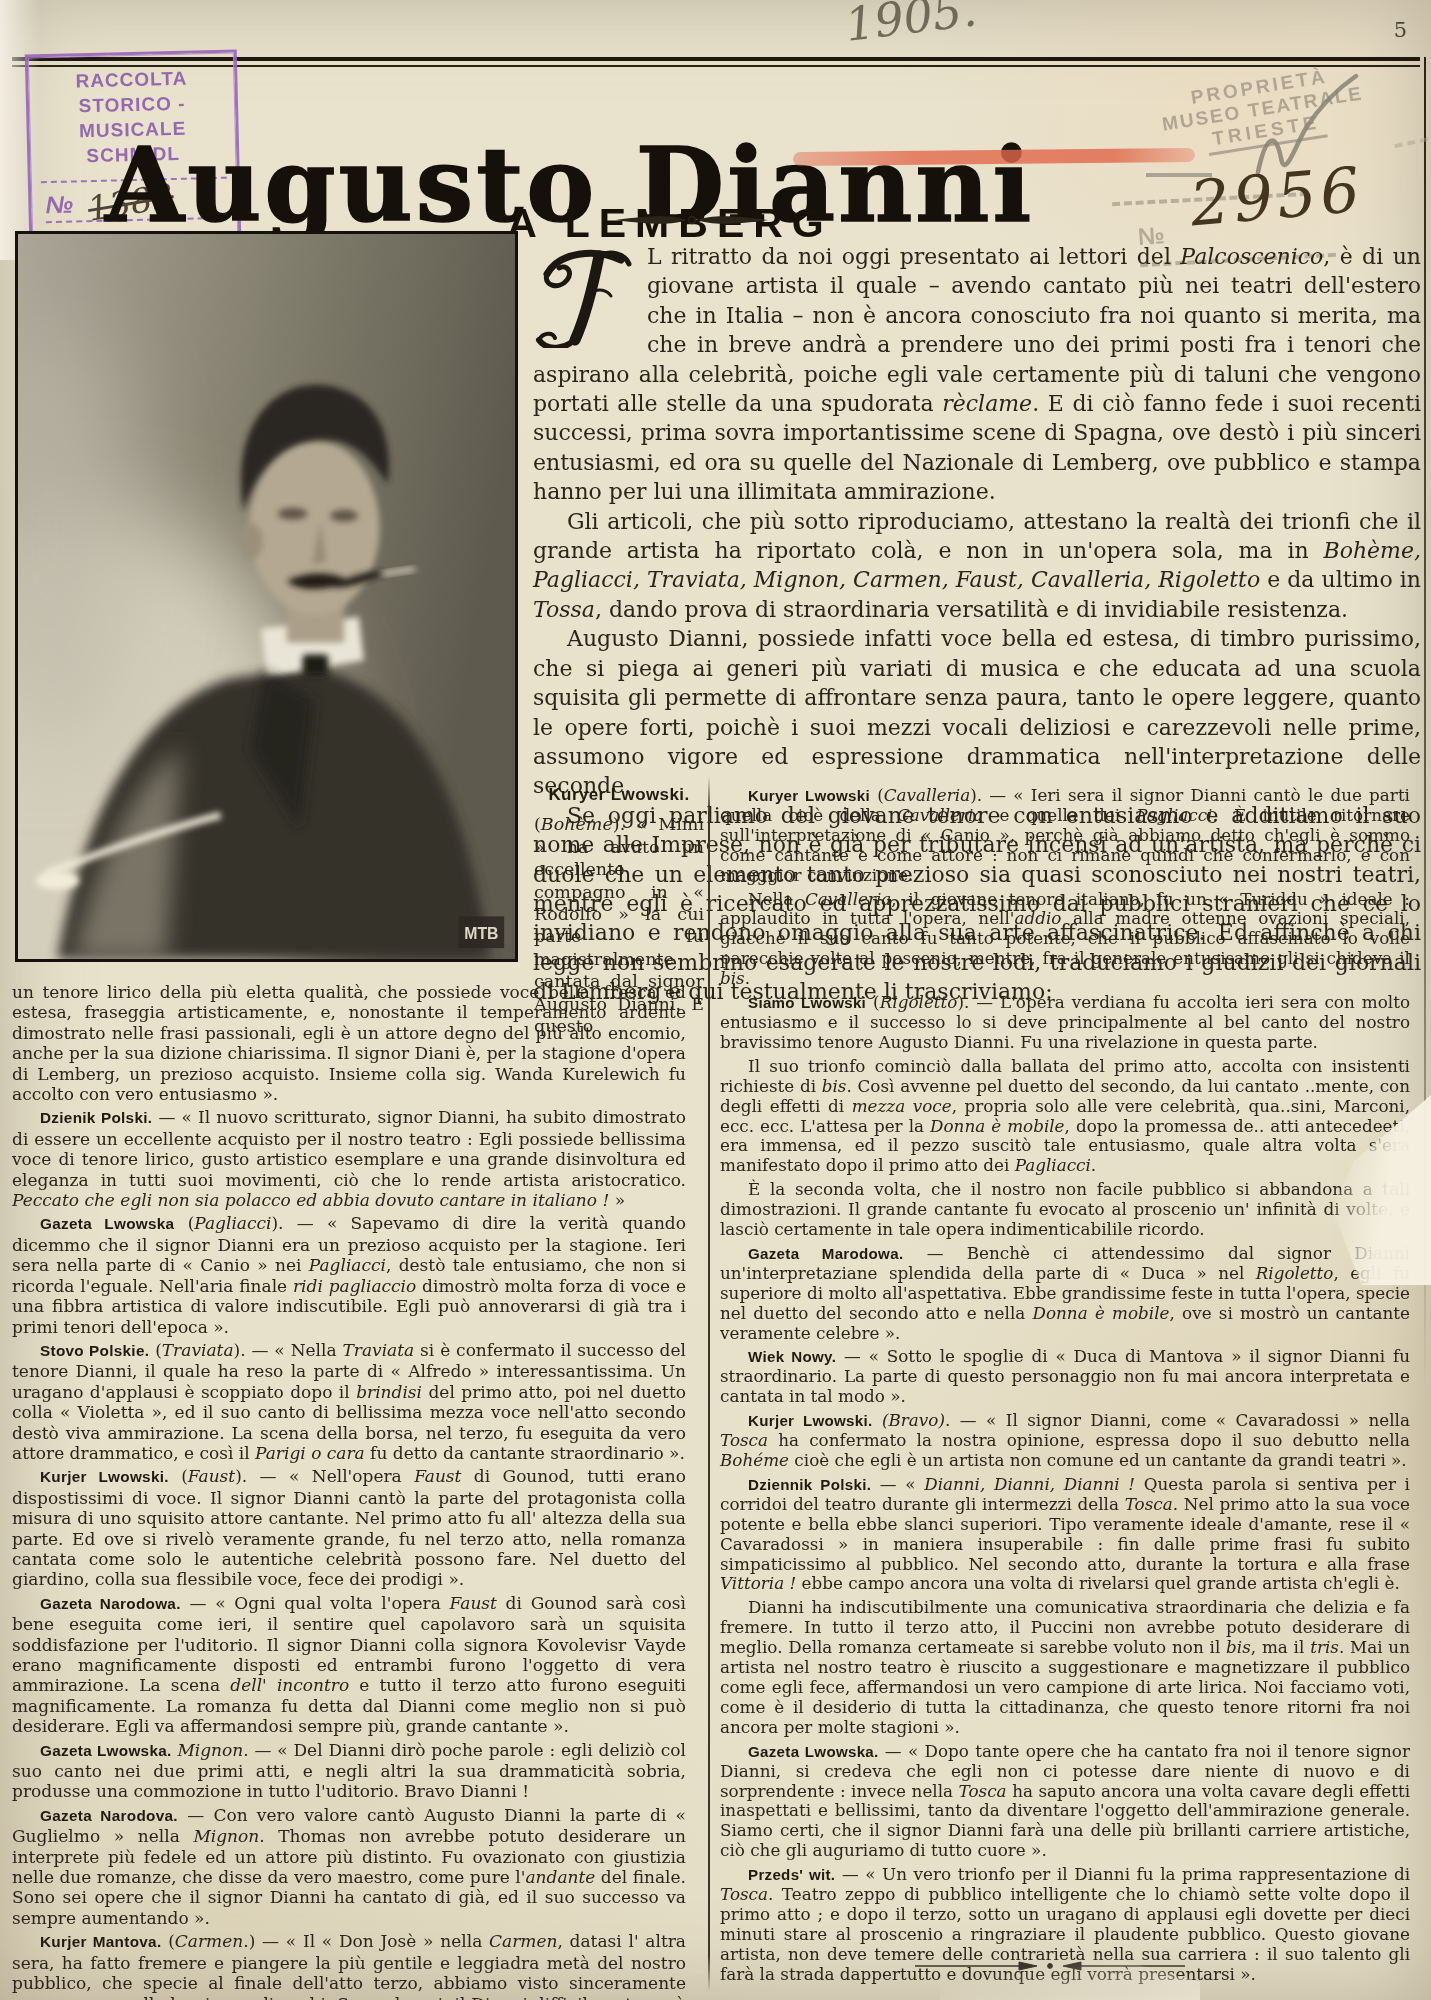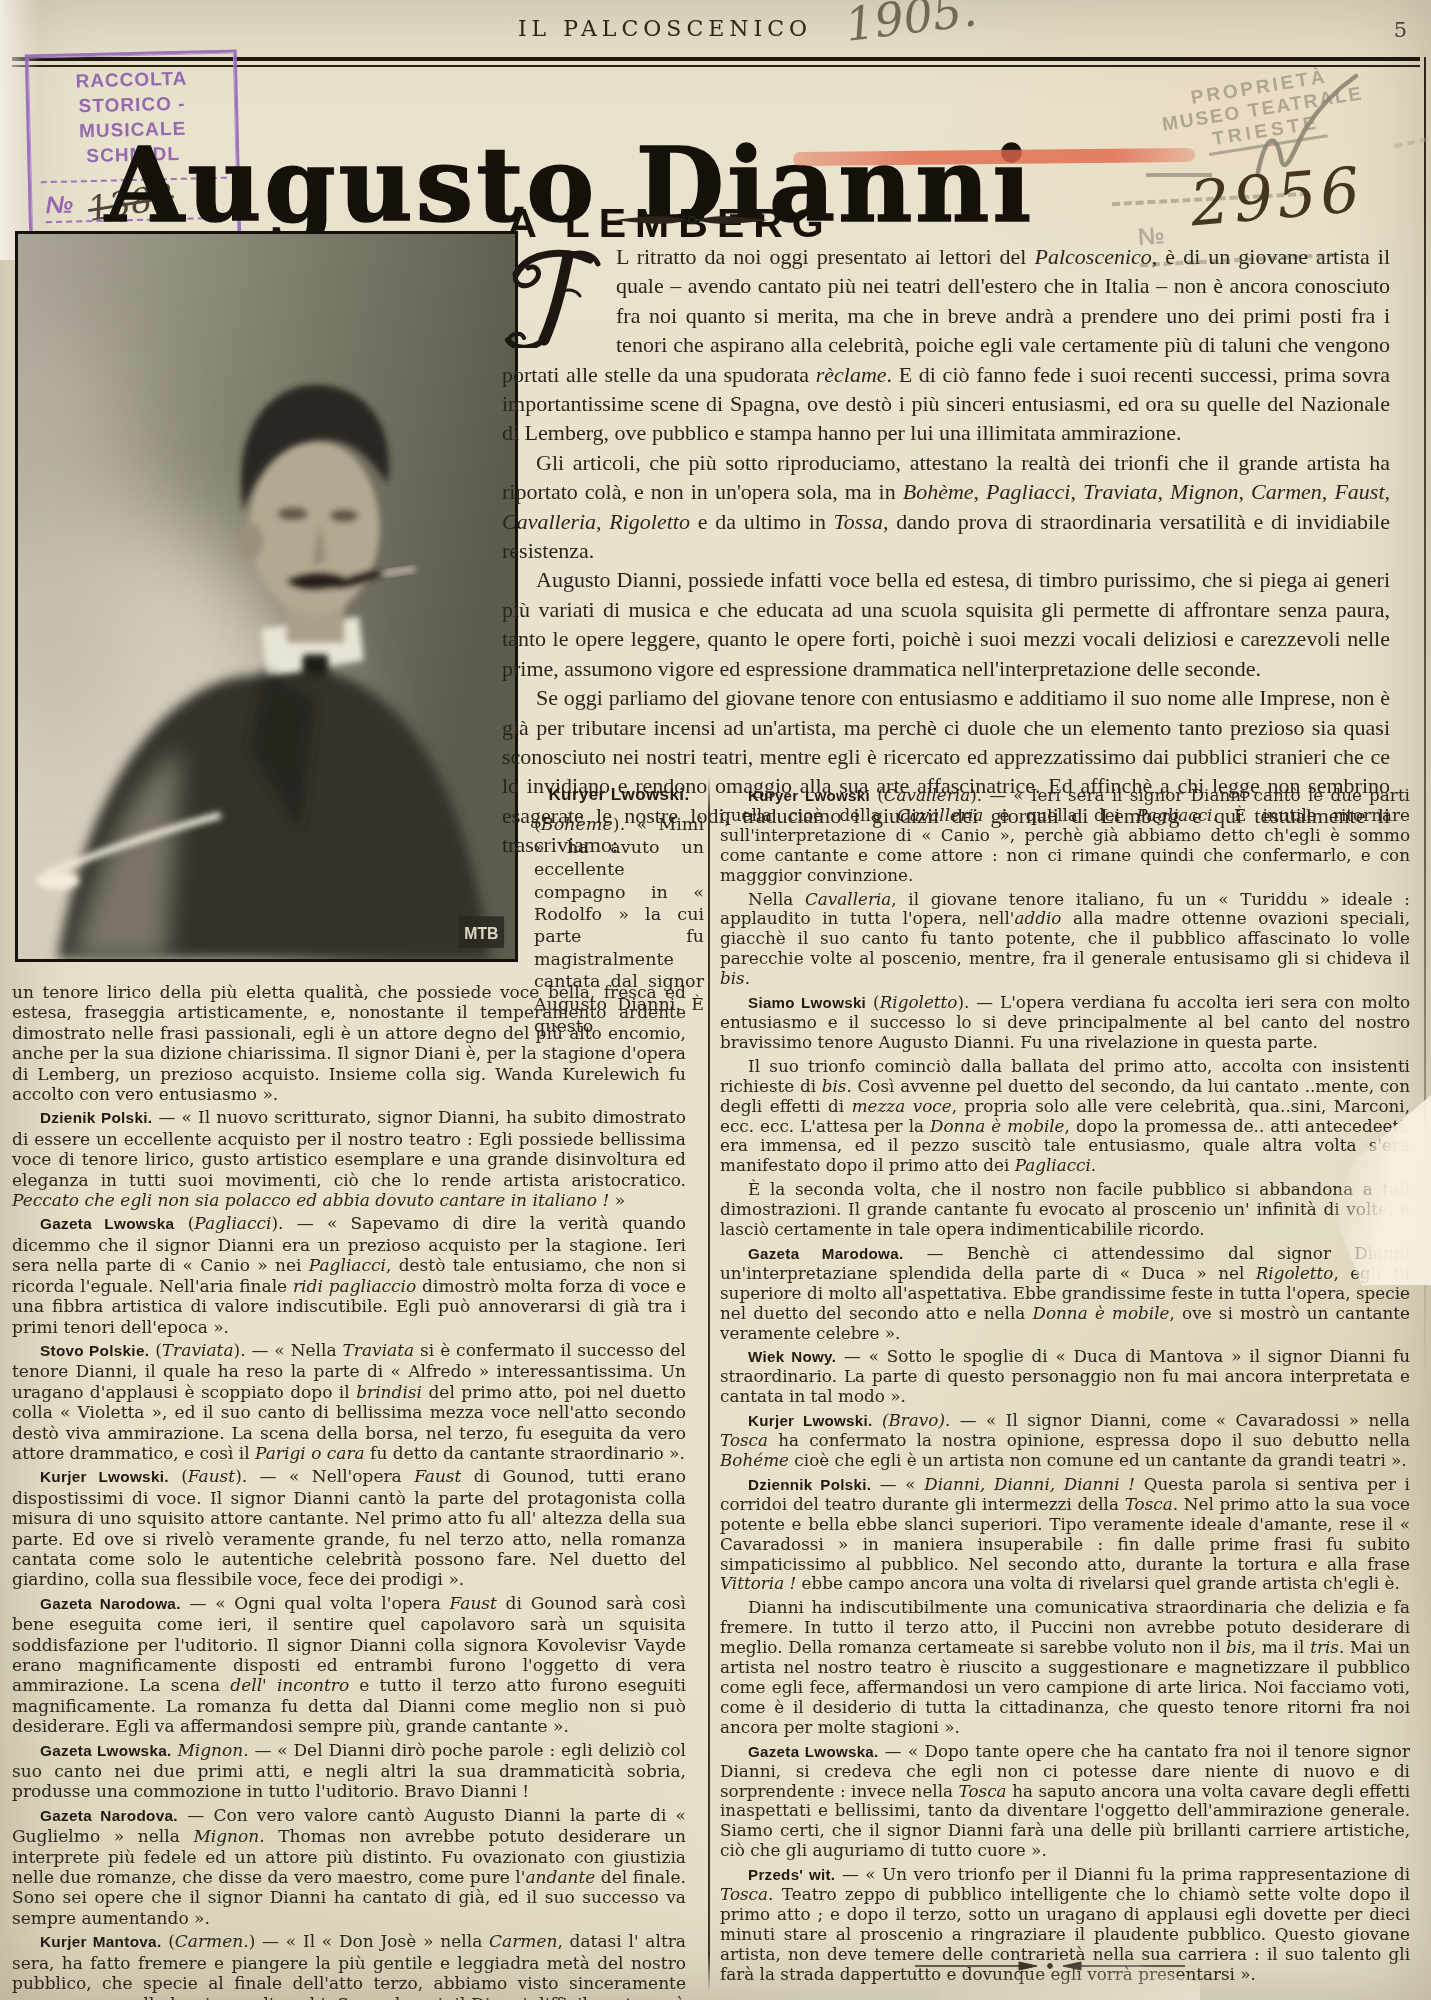--- a/index.html
+++ b/index.html
@@ -60,22 +60,22 @@
     font-family:"Liberation Sans",sans-serif;transform:rotate(-4deg);opacity:.8;}
   .acc-num{position:absolute;left:1190px;top:160px;font-size:62px;font-style:italic;color:#43351f;
     transform:rotate(-5deg);letter-spacing:4px;}
   .edge-dashes{position:absolute;left:1394px;top:138px;width:60px;border-top:4px dashed #a89f8d;
     transform:rotate(-12deg);opacity:.45;}
   
   .photo{position:absolute;left:15px;top:231px;width:503px;height:731px;margin:0;
     border:3px solid #15110c;background:#8a867c;box-sizing:border-box;}
   .photo svg{display:block;width:100%;height:100%;}
   
-  .intro{position:absolute;left:502px;top:242px;width:888px;font-size:22px;line-height:29.4px;
-    text-align:justify;color:#2b241a;font-family:Liberation Serif, serif;}
+  .intro{position:absolute;left:533px;top:242px;width:888px;font-size:22px;line-height:29.4px;
+    text-align:justify;color:#2b241a;}
   .intro p{margin:0;text-indent:34px;}
   .intro p.first{text-indent:0;}
   .dropcap{float:left;width:104px;height:102px;margin:4px 10px 0 0;}
   i{font-style:italic;}
   b.jn{font-family:"Liberation Sans",sans-serif;font-size:.9em;letter-spacing:.3px;color:#201a10;}
   .divider{position:absolute;left:708px;top:776px;width:2px;height:1216px;
     background:linear-gradient(rgba(62,54,40,0),#3e3628 3%,#3e3628 97%,rgba(62,54,40,0));}
   .side-quote{position:absolute;left:534px;top:784px;width:170px;text-align:justify;
     font-size:17.5px;line-height:22.4px;}
   .side-quote .head{text-align:center;font-family:"Liberation Sans",sans-serif;font-weight:bold;
@@ -96,21 +96,20 @@
     background:linear-gradient(170deg,rgba(246,241,226,0) 40%,rgba(244,239,224,.85));
     clip-path:polygon(0 60%,50% 10%,100% 70%,100% 100%,0 100%);opacity:.7;}
   .corner-light{position:absolute;left:0;top:0;width:40px;height:260px;
     background:linear-gradient(90deg,rgba(250,247,238,.8),rgba(250,247,238,0));}
 </style>
 </head>
 <body>
 
 <div class="page">
 
-  <div class="journal">IL PALCOSCENICO</div>
   <div class="hw-year">1905.</div>
   <div class="pagenum">5</div>
   <div class="rule-thick"></div>
   <div class="rule-thin"></div>
   <div class="edge-right"></div>
   <div class="corner-light"></div>
 
   <div class="stamp-purple">
     <div class="ln ln1">RACCOLTA</div>
     <div class="ln">STORICO - MUSICALE</div>

